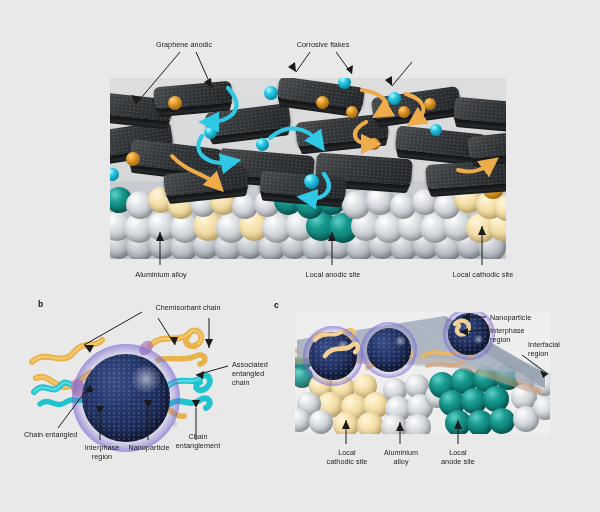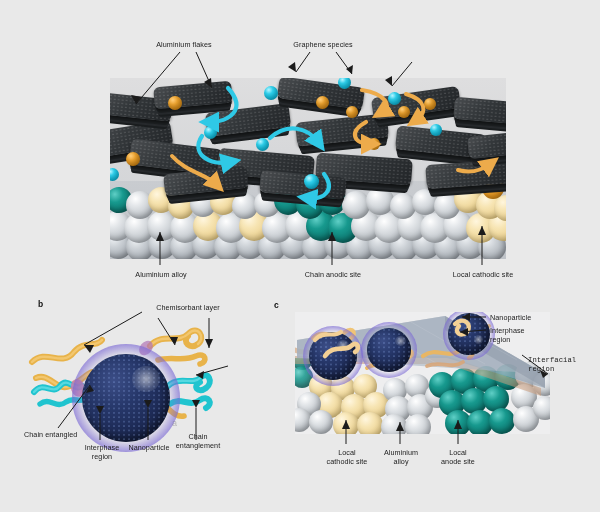--- a/index.html
+++ b/index.html
@@ -302,24 +302,24 @@
       <polygon points="212,88 204,82 211,78"></polygon>
       <polygon points="296,72 288,67 295,62"></polygon>
       <polygon points="352,74 353,65 346,69"></polygon>
       <polygon points="392,86 385,80 392,76"></polygon>
       <polygon points="160,232 156,241 164,241"></polygon>
       <polygon points="332,232 328,241 336,241"></polygon>
       <polygon points="482,226 478,235 486,235"></polygon>
     </g>
   </svg>
 
-  <div class="lbl c" style="left:146px;top:40px;width:76px;">Aluminium flakes</div>
-  <div class="lbl c" style="left:281px;top:40px;width:84px;">Graphene species</div>
+  <div class="lbl c" style="left:146px;top:40px;width:76px;">Graphene anodic</div>
+  <div class="lbl c" style="left:281px;top:40px;width:84px;">Corrosive flakes</div>
   <div class="lbl c" style="left:120px;top:270px;width:82px;">Aluminium alloy</div>
-  <div class="lbl c" style="left:293px;top:270px;width:80px;">Chain anodic site</div>
+  <div class="lbl c" style="left:293px;top:270px;width:80px;">Local anodic site</div>
   <div class="lbl c" style="left:440px;top:270px;width:86px;">Local cathodic site</div>
 
   <div class="panel-letter" style="left:38px;top:299px;">b</div>
 
   <div id="panel-b">
 
     <svg class="overlay" viewBox="0 0 250 165">
 
       <path d="M10,62 C24,48 40,68 52,52 C62,40 74,48 80,40" fill="none" stroke="#e8b34a" stroke-width="6" stroke-linecap="round"></path>
       <path d="M10,62 C24,48 40,68 52,52 C62,40 74,48 80,40" fill="none" stroke="#f6cd7e" stroke-width="2.4" stroke-linecap="round" opacity=".75"></path>
@@ -371,21 +371,24 @@
       <polygon points="175,345 170,337 178,337"></polygon>
       <polygon points="209,348 205,339 213,339"></polygon>
       <polygon points="196,375 204,371 203,379"></polygon>
       <polygon points="90,385 86,393 94,391"></polygon>
       <polygon points="100,414 96,406 104,406"></polygon>
       <polygon points="148,408 144,400 152,400"></polygon>
       <polygon points="196,408 192,400 200,400"></polygon>
     </g>
   </svg>
 
-  <div class="lbl c" style="left:142px;top:303px;width:92px;">Chemisorbant layer</div>
+  <div class="lbl c" style="left:142px;top:303px;width:92px;">Chemisorbant chain</div>
+  <div class="lbl l" style="left:232px;top:360px;width:52px;">Associated
+entangled
+chain</div>
   <div class="lbl l" style="left:24px;top:430px;width:74px;">Chain entangled</div>
   <div class="lbl c" style="left:76px;top:443px;width:52px;">Interphase
 region</div>
   <div class="lbl c" style="left:118px;top:443px;width:62px;">Nanoparticle</div>
   <div class="lbl c" style="left:170px;top:432px;width:56px;">Chain
 entanglement</div>
 
   <div class="panel-letter" style="left:274px;top:300px;">c</div>
 
   <div id="panel-c">
@@ -498,21 +501,21 @@
       <polygon points="548,374 540,370 543,378"></polygon>
       <polygon points="346,420 342,429 350,429"></polygon>
       <polygon points="400,422 396,431 404,431"></polygon>
       <polygon points="458,420 454,429 462,429"></polygon>
     </g>
   </svg>
 
   <div class="lbl l" style="left:490px;top:313px;width:70px;">Nanoparticle</div>
   <div class="lbl l" style="left:490px;top:326px;width:60px;">Interphase
 region</div>
-  <div class="lbl l" style="left:528px;top:356px;width:56px;font-family:Liberation Mono, monospace;">Interfacial
+  <div class="lbl l" style="left:528px;top:340px;width:56px;">Interfacial
 region</div>
   <div class="lbl c" style="left:314px;top:448px;width:66px;">Local
 cathodic site</div>
   <div class="lbl c" style="left:372px;top:448px;width:58px;">Aluminium
 alloy</div>
   <div class="lbl c" style="left:428px;top:448px;width:60px;">Local
 anode site</div>
 
 </div>
 

